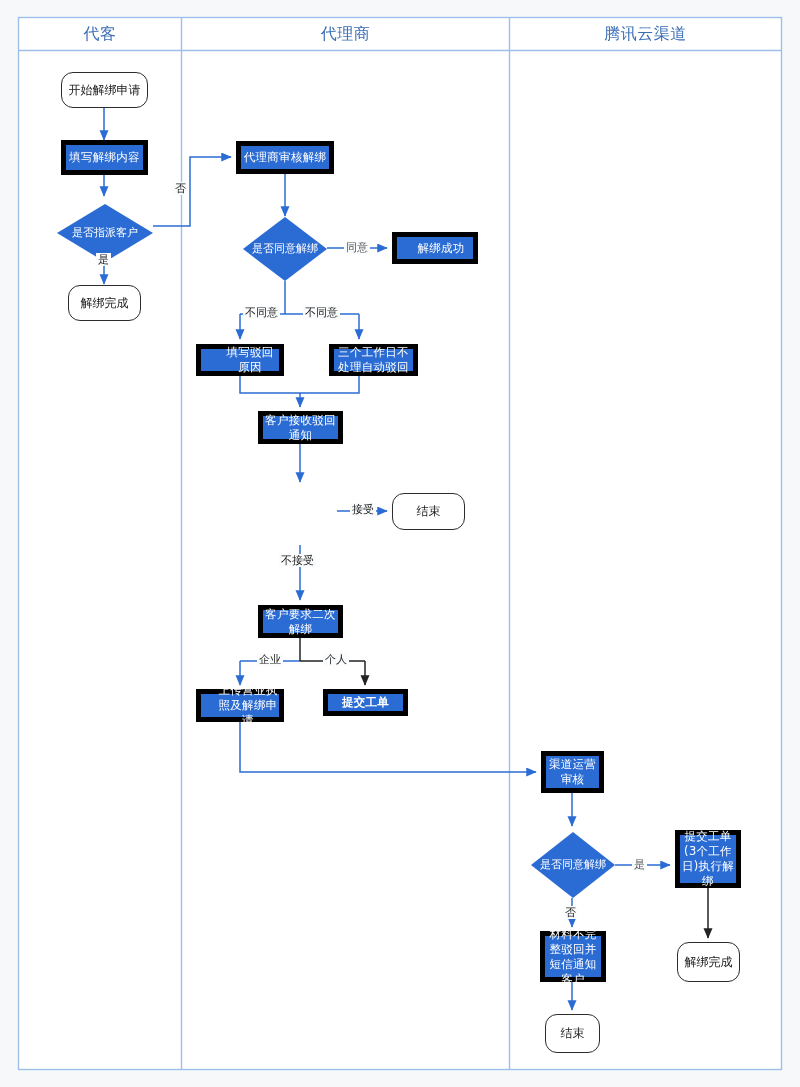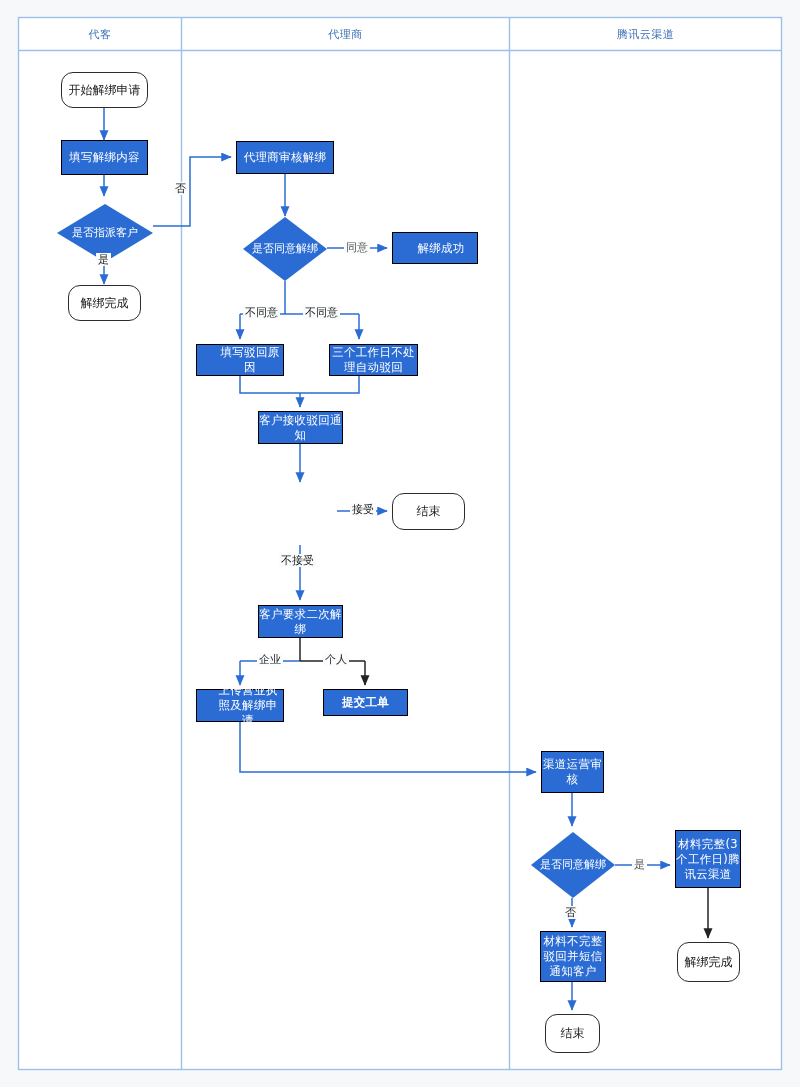--- a/index.html
+++ b/index.html
@@ -6,32 +6,32 @@
   body{
     width:800px;height:1087px;
     background:#f7f8fa;
     font-family:"DejaVu Sans","Liberation Sans",sans-serif;
     overflow:hidden;
   }
   #stage{position:relative;width:800px;height:1087px;}
   #svg-layer{position:absolute;left:0;top:0;width:800px;height:1087px;}
 
   .node{position:absolute;box-sizing:border-box;display:flex;align-items:center;justify-content:center;text-align:center;}
-  .proc{background:#2b6cd4;color:#ffffff;border:1px solid #000000;font-size:11.5px;line-height:15px;letter-spacing:.3px;}
+  .proc{background:#2b6cd4;color:#ffffff;border:5px solid #000000;font-size:11.5px;line-height:15px;letter-spacing:.3px;}
   .term{background:#ffffff;color:#1a1a1a;border:1.6px solid #2c2c2c;border-radius:12px;font-size:12px;line-height:15px;}
   .diamond-wrap{position:absolute;display:flex;align-items:center;justify-content:center;}
   .diamond-shape{position:absolute;left:0;top:0;width:100%;height:100%;background:#2b6cd4;
      -webkit-clip-path:polygon(50% 0,100% 50%,50% 100%,0 50%);clip-path:polygon(50% 0,100% 50%,50% 100%,0 50%);}
   .diamond-label{position:relative;color:#ffffff;font-size:11px;line-height:14px;text-align:center;white-space:nowrap;z-index:2;}
 
   .edge-label{position:absolute;font-size:11px;color:#1d1d1d;background:#fbfcfd;padding:0 2px;white-space:nowrap;line-height:13px;}
   .edge-label.gray{color:#555;}
 
   .lane-header{position:absolute;display:flex;align-items:center;justify-content:center;
-     font-size:11px;color:#3b6fb5;letter-spacing:.5px;}
+     font-size:16px;color:#3b6fb5;letter-spacing:.5px;}
 </style>
 </head>
 <body>
 
 <div id="stage">
 
   <svg id="svg-layer" viewBox="0 0 800 1087">
     <defs>
       <marker id="ah-blue" markerWidth="9" markerHeight="9" refX="6.5" refY="3" orient="auto" markerUnits="strokeWidth">
         <path d="M0,0 L7,3 L0,6 z" fill="#2b6cd4"></path>
@@ -148,21 +148,21 @@
   <div class="edge-label" style="left:257px;top:653px;">企业</div>
   <div class="edge-label" style="left:323px;top:653px;">个人</div>
 
   <div class="node proc" style="left:541px;top:751px;width:63px;height:42px;">渠道运营审核</div>
 
   <div class="diamond-wrap" style="left:531px;top:832px;width:84px;height:66px;">
     <div class="diamond-shape"></div>
     <div class="diamond-label">是否同意解绑</div>
   </div>
 
-  <div class="node proc" style="left:675px;top:830px;width:66px;height:58px;">材料完整(3个工作日)腾讯云渠道</div>
+  <div class="node proc" style="left:675px;top:830px;width:66px;height:58px;">提交工单(3个工作日)执行解绑</div>
 
   <div class="node term" style="left:677px;top:942px;width:63px;height:40px;">解绑完成</div>
 
   <div class="node proc" style="left:540px;top:931px;width:66px;height:51px;">材料不完整驳回并短信通知客户</div>
 
   <div class="node term" style="left:545px;top:1014px;width:55px;height:39px;">结束</div>
 
   <div class="edge-label gray" style="left:632px;top:858px;">是</div>
   <div class="edge-label" style="left:563px;top:906px;">否</div>
 

